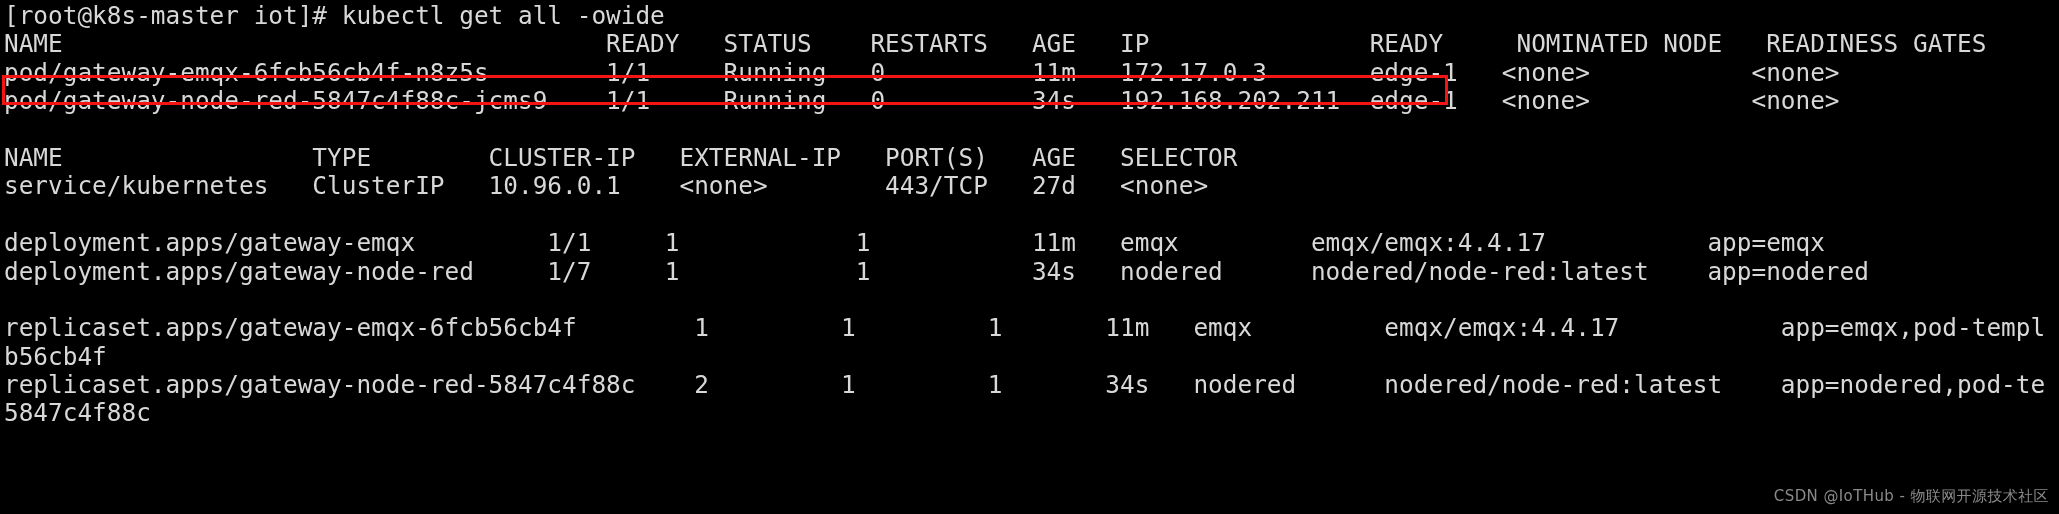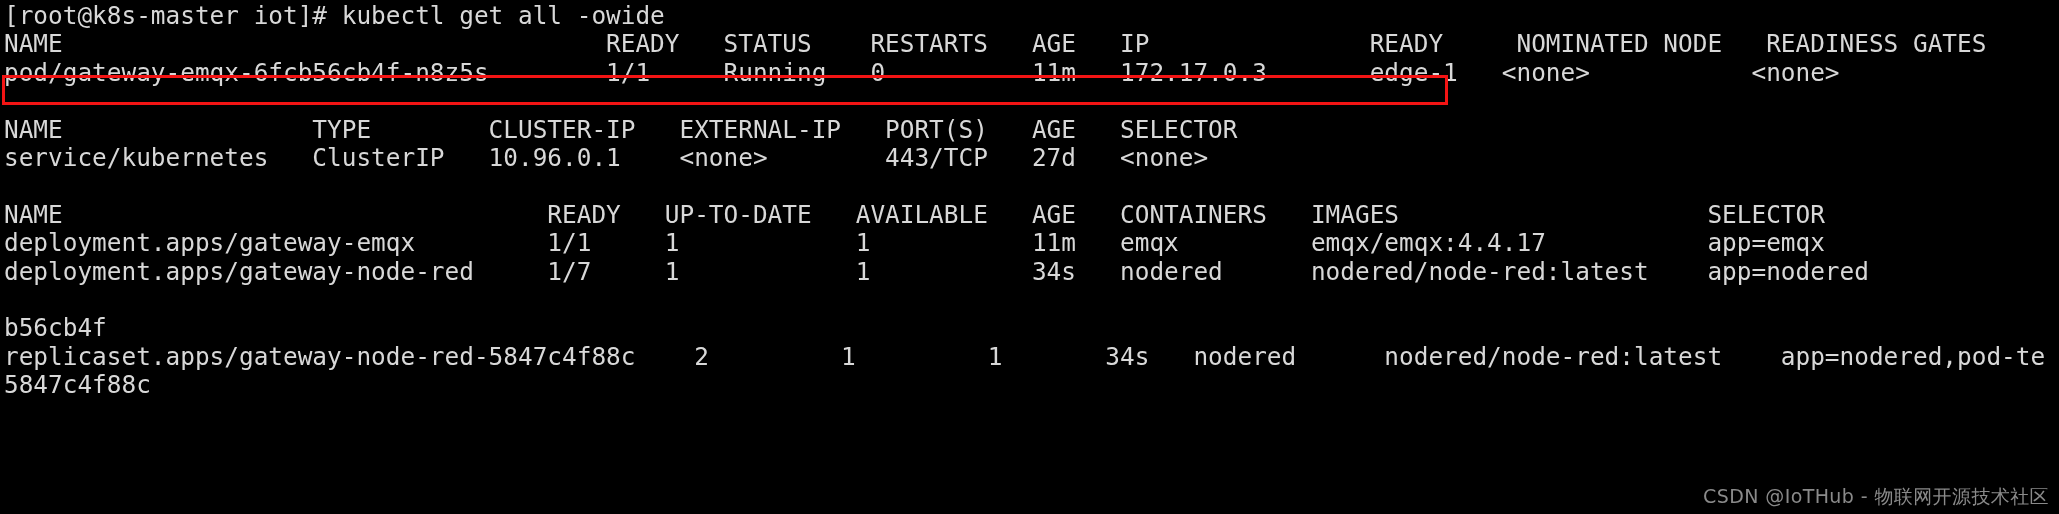--- a/index.html
+++ b/index.html
@@ -45,41 +45,42 @@
     border: 3px solid #f31414;
     box-sizing: border-box;
     pointer-events: none;
   }
   #watermark {
     position: absolute;
     right: 10px;
     bottom: 4px;
     color: #8a8a8a;
     font-family: "DejaVu Sans", "Liberation Sans", sans-serif;
-    font-size: 19px;
+    font-size: 15px;
     letter-spacing: 0.4px;
     white-space: pre;
   }
 </style>
 </head>
 <body>
 
 <div id="terminal">
 
   <span class="line">[root@k8s-master iot]# kubectl get all -owide</span>
   <span class="line">NAME                                     READY   STATUS    RESTARTS   AGE   IP               READY     NOMINATED NODE   READINESS GATES</span>
   <span class="line">pod/gateway-emqx-6fcb56cb4f-n8z5s        1/1     Running   0          11m   172.17.0.3       edge-1   &lt;none&gt;           &lt;none&gt;</span>
+  <span class="line">pod/gateway-node-red-5847c4f88c-jcms9    1/1     Running   0          34s   192.168.202.211  edge-1   &lt;none&gt;           &lt;none&gt;</span>
   <span class="line blank"></span>
   <span class="line">NAME                 TYPE        CLUSTER-IP   EXTERNAL-IP   PORT(S)   AGE   SELECTOR</span>
   <span class="line">service/kubernetes   ClusterIP   10.96.0.1    &lt;none&gt;        443/TCP   27d   &lt;none&gt;</span>
   <span class="line blank"></span>
-  <span class="line">NAME                                 READY   UP-TO-DATE   AVAILABLE   AGE   CONTAINERS   IMAGES                     SELECTOR</span>
   <span class="line">deployment.apps/gateway-emqx         1/1     1            1           11m   emqx         emqx/emqx:4.4.17           app=emqx</span>
   <span class="line">deployment.apps/gateway-node-red     1/7     1            1           34s   nodered      nodered/node-red:latest    app=nodered</span>
   <span class="line blank"></span>
+  <span class="line">replicaset.apps/gateway-emqx-6fcb56cb4f        1         1         1       11m   emqx         emqx/emqx:4.4.17           app=emqx,pod-templ</span>
   <span class="line">b56cb4f</span>
   <span class="line">replicaset.apps/gateway-node-red-5847c4f88c    2         1         1       34s   nodered      nodered/node-red:latest    app=nodered,pod-te</span>
   <span class="line">5847c4f88c</span>
 
   <div id="highlight-box"></div>
 
   <div id="watermark">CSDN @IoTHub - 物联网开源技术社区</div>
 </div>
 
 </body></html>

